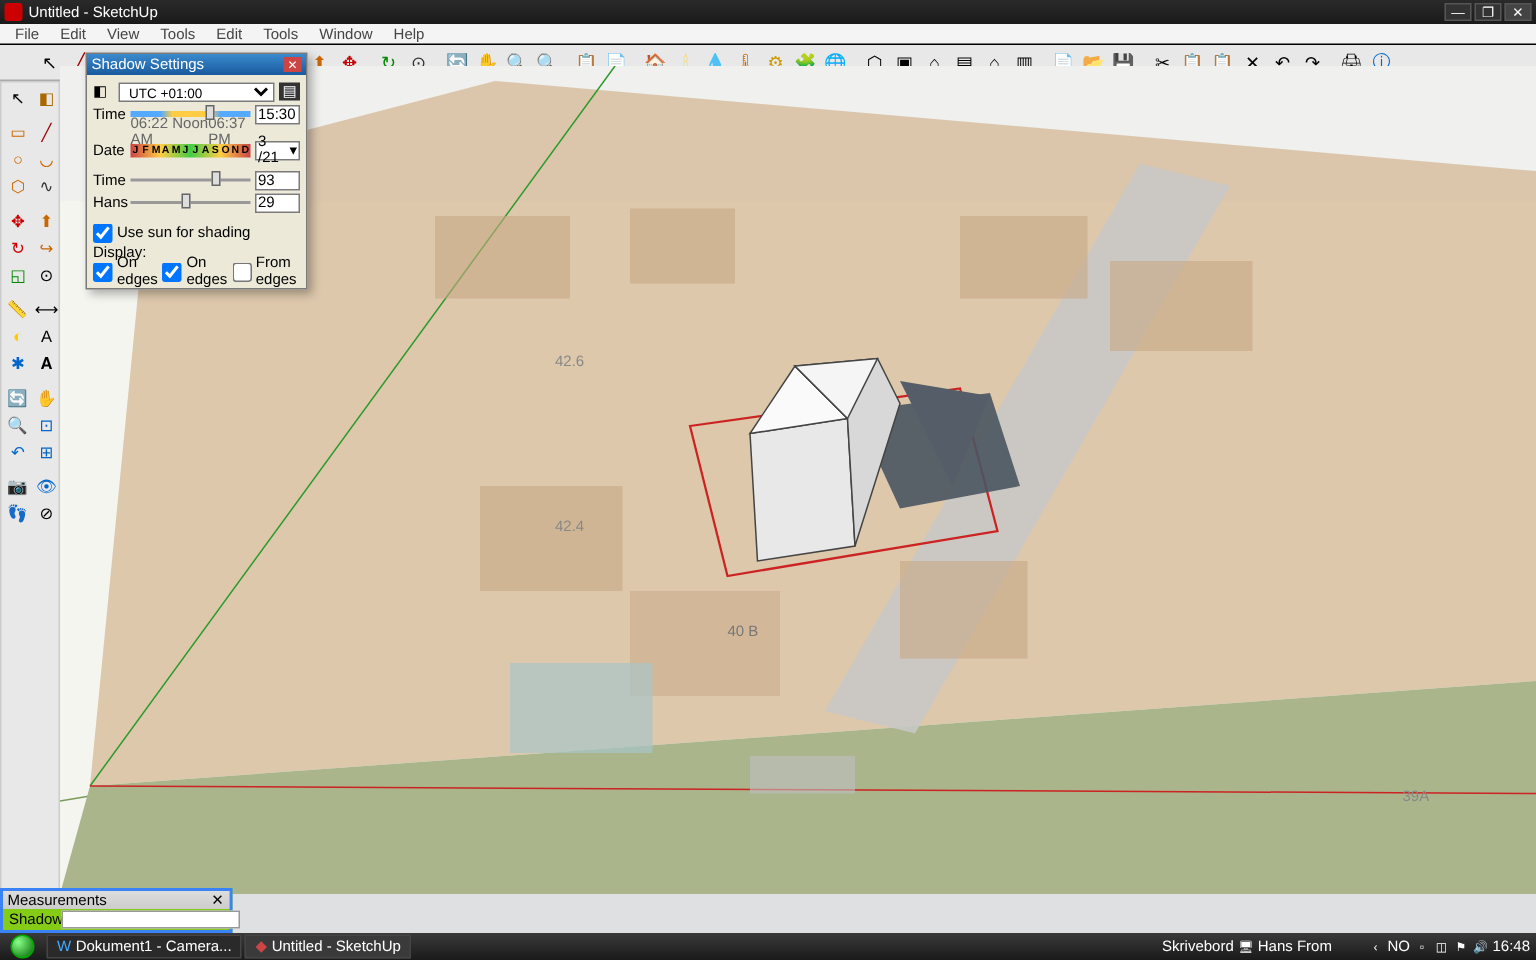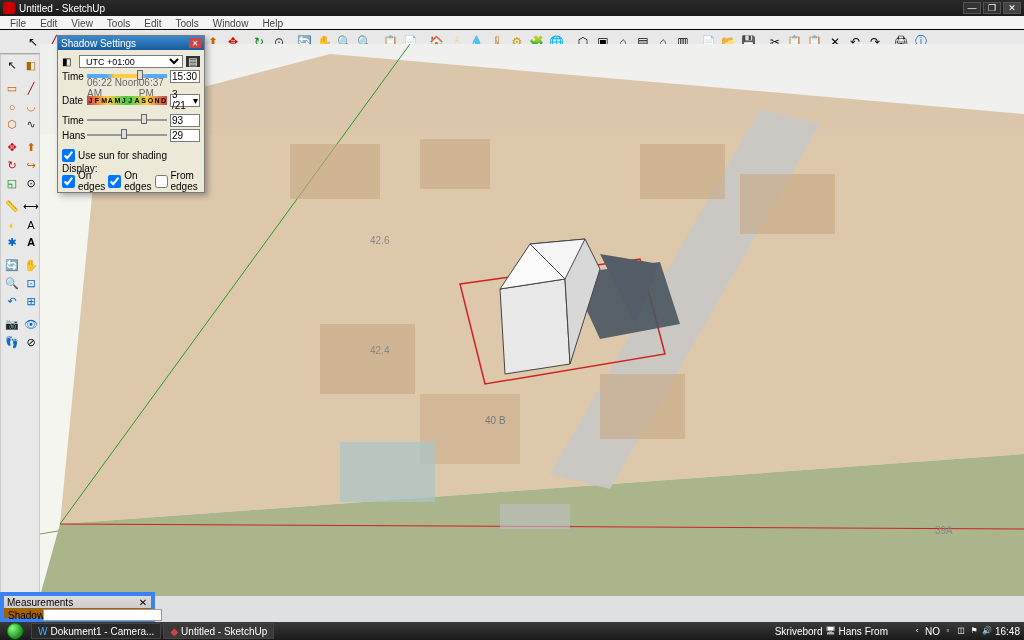--- a/index.html
+++ b/index.html
@@ -37,33 +37,33 @@
 .drow label { width:22px; }
 .tzselect { flex:1; height:13px; border:1px solid #7a7a7a; background:#fff; padding:0 2px; font-size:9px; }
 .slider-wrap { flex:1; position:relative; height:10px; }
 .slider-track { height:2px; background:#999; position:relative; top:4px; }
 .slider-thumb { position:absolute; width:6px; height:10px; background:#ddd; border:1px solid #666; top:-1px; }
 .time-slider { background:linear-gradient(90deg,#5af 0%,#5af 25%,#fc4 35%,#fc4 65%,#5af 75%,#5af 100%); height:4px; position:relative; top:3px; }
 .spin { width:30px; height:13px; border:1px solid #7a7a7a; background:#fff; font-size:8px; padding:0 1px; display:flex; align-items:center; }
 .monthcolors span { display:inline-block; width:5px; text-align:center; font-size:7px; font-weight:bold; }
 
 
-.measurements { position:absolute; left:0; bottom:18px; width:155px; height:30px; background:#a16207; border:4px solid #3b82f6; }
+.measurements { position:absolute; left:0; bottom:18px; width:155px; height:30px; background:#84cc16; border:2px solid #3b82f6; }
 .measurements .hdr { height:12px; background:linear-gradient(#ddd,#ccc); font-size:9px; padding:0 3px; display:flex; align-items:center; }
 .measurements .hdr .x { margin-left:auto; width:10px; text-align:center; }
 .measurements .row { display:flex; align-items:center; padding:1px 4px; }
 .measurements input { flex:1; height:12px; border:1px solid #999; background:#fff; font-size:9px; }
 
 
 .taskbar { position:absolute; bottom:0; left:0; right:0; height:18px; background:linear-gradient(#3a3a3a,#1a1a1a); display:flex; align-items:center; color:#fff; font-size:9px; }
 .orb { width:30px; height:18px; display:flex; align-items:center; justify-content:center; }
 .orb-circ { width:16px; height:16px; border-radius:50%; background:radial-gradient(circle at 30% 30%,#8f8,#060); border:1px solid #0a0; }
 .taskitem { height:16px; padding:0 6px; display:flex; align-items:center; gap:3px; margin:0 1px; background:#2a2a2a; border:1px solid #444; }
 .taskitem.active { background:#3a3a3a; }
-.tray { margin-left:auto; display:flex; align-items:flex-start; gap:3px; padding-right:4px; }
+.tray { margin-left:auto; display:flex; align-items:flex-end; gap:3px; padding-right:4px; }
 .trayicon { width:10px; height:10px; display:flex; align-items:center; justify-content:center; font-size:8px; }
 </style>
 </head>
 <body>
 
 <div class="titlebar">
   <div class="icon-left"></div>
   <span>Untitled - SketchUp</span>
   <div class="right">
     <div class="winbtn">—</div>

